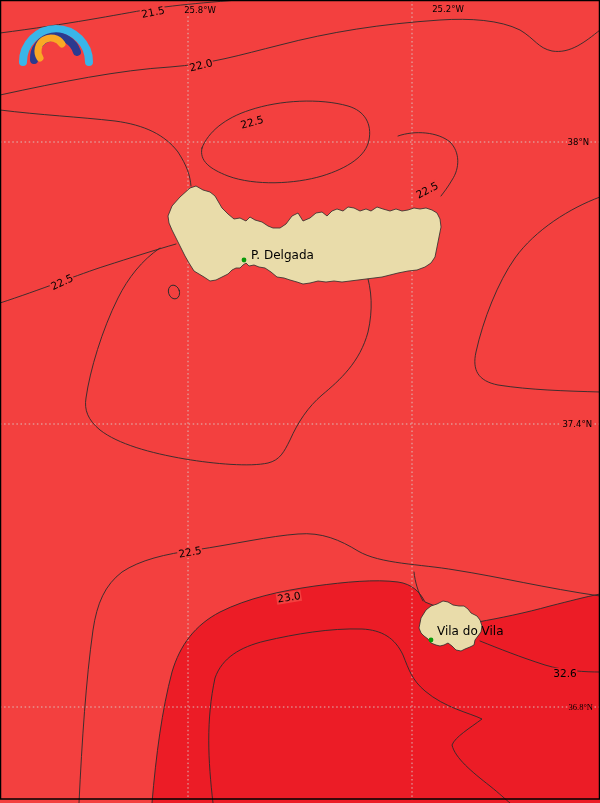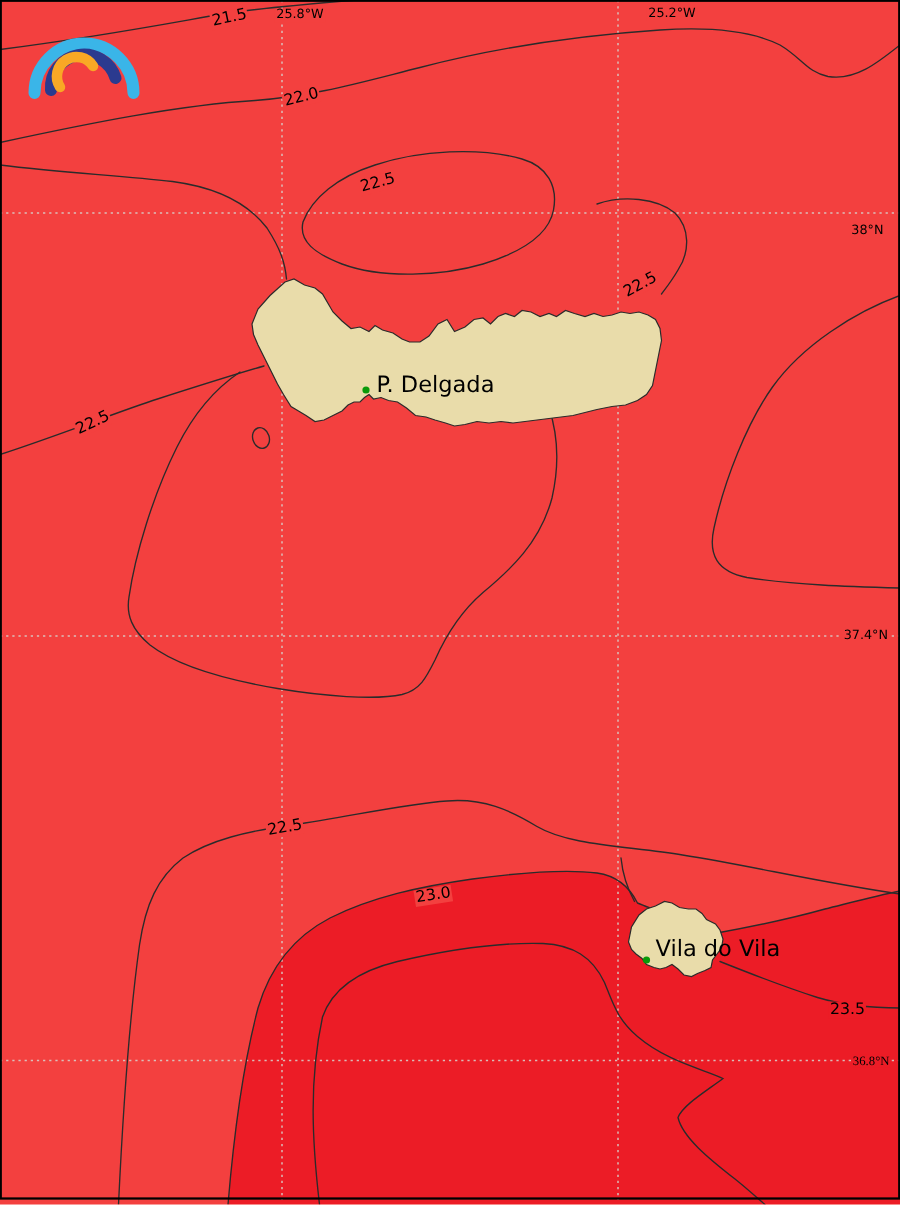--- a/index.html
+++ b/index.html
@@ -4,21 +4,21 @@
 <style>
   html,body{margin:0;padding:0;background:#fff;}
   #stage{position:relative;width:600px;height:803px;overflow:hidden;
          font-family:"DejaVu Sans","Liberation Sans",sans-serif;background:#f3403f;}
   #maplayer{position:absolute;left:0;top:0;}
   .lbl{position:absolute;color:#000;white-space:nowrap;line-height:1;}
   .contour-lbl{font-size:10.5px;background:#f3403f;padding:0 1px;transform-origin:center;}
   .contour-lbl.dark{background:#ec1c26;}
   .geo-lbl{font-size:8.5px;background:#f3403f;padding:0 1px;}
   .geo-lbl.dark{background:#ec1c26;font-family:Liberation Serif, serif;}
-  .city-lbl{font-size:15px;background:transparent;}
+  .city-lbl{font-size:12px;background:transparent;}
 </style>
 </head>
 <body>
 
 <div id="stage">
 
   <svg id="maplayer" width="600" height="803" viewBox="0 0 600 803" xmlns="http://www.w3.org/2000/svg">
 
     <rect x="0" y="0" width="600" height="803" fill="#f3403f"></rect>
 
@@ -98,29 +98,29 @@
       <path d="M34,60 A22,22 0 0 1 77,52" stroke="#2b3a8f" stroke-width="8"></path>
       <path d="M40,58 A13,13 0 0 1 62,44" stroke="#f9a825" stroke-width="7"></path>
     </g>
 
     <rect x="0.5" y="0.5" width="599" height="798.5" fill="none" stroke="#000" stroke-width="1.5"></rect>
   </svg>
 
   <div class="lbl geo-lbl" style="left:200px;top:6px;transform:translateX(-50%);">25.8°W</div>
   <div class="lbl geo-lbl" style="left:412px;top:5px;transform:translateX(-50%);margin-left:36px;">25.2°W</div>
 
-  <div class="lbl geo-lbl" style="right:10px;top:142px;transform:translateY(-50%);margin-top:12px;">38°N</div>
+  <div class="lbl geo-lbl" style="right:10px;top:142px;transform:translateY(-50%);">38°N</div>
   <div class="lbl geo-lbl" style="right:7px;top:424px;transform:translateY(-50%);">37.4°N</div>
   <div class="lbl geo-lbl dark" style="right:6px;top:707px;transform:translateY(-50%);">36.8°N</div>
 
   <div class="lbl contour-lbl" style="left:153px;top:12px;transform:translate(-50%,-50%) rotate(-12deg);">21.5</div>
   <div class="lbl contour-lbl" style="left:201px;top:65px;transform:translate(-50%,-50%) rotate(-14deg);">22.0</div>
   <div class="lbl contour-lbl" style="left:252px;top:122px;transform:translate(-50%,-50%) rotate(-15deg);">22.5</div>
   <div class="lbl contour-lbl" style="left:427px;top:190px;transform:translate(-50%,-50%) rotate(-28deg);">22.5</div>
   <div class="lbl contour-lbl" style="left:62px;top:282px;transform:translate(-50%,-50%) rotate(-25deg);">22.5</div>
   <div class="lbl contour-lbl" style="left:190px;top:552px;transform:translate(-50%,-50%) rotate(-10deg);">22.5</div>
   <div class="lbl contour-lbl" style="left:289px;top:597px;transform:translate(-50%,-50%) rotate(-9deg);">23.0</div>
-  <div class="lbl contour-lbl dark" style="left:565px;top:673px;transform:translate(-50%,-50%);">23.5</div>
+  <div class="lbl contour-lbl dark" style="left:565px;top:673px;transform:translate(-50%,-50%);">32.6</div>
 
   <div class="lbl city-lbl" style="left:251px;top:249px;">P. Delgada</div>
   <div class="lbl city-lbl" style="left:437px;top:625px;">Vila do Vila</div>
 
 </div>
 
 </body></html>

